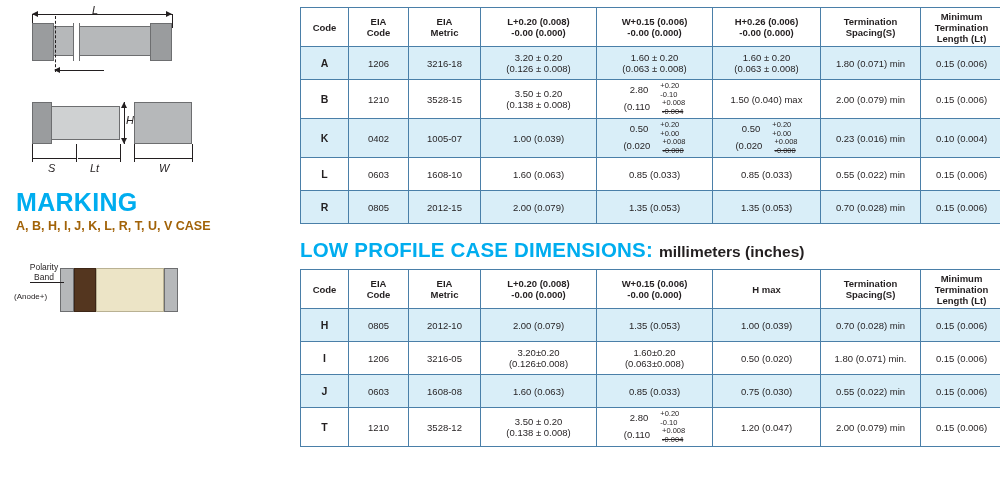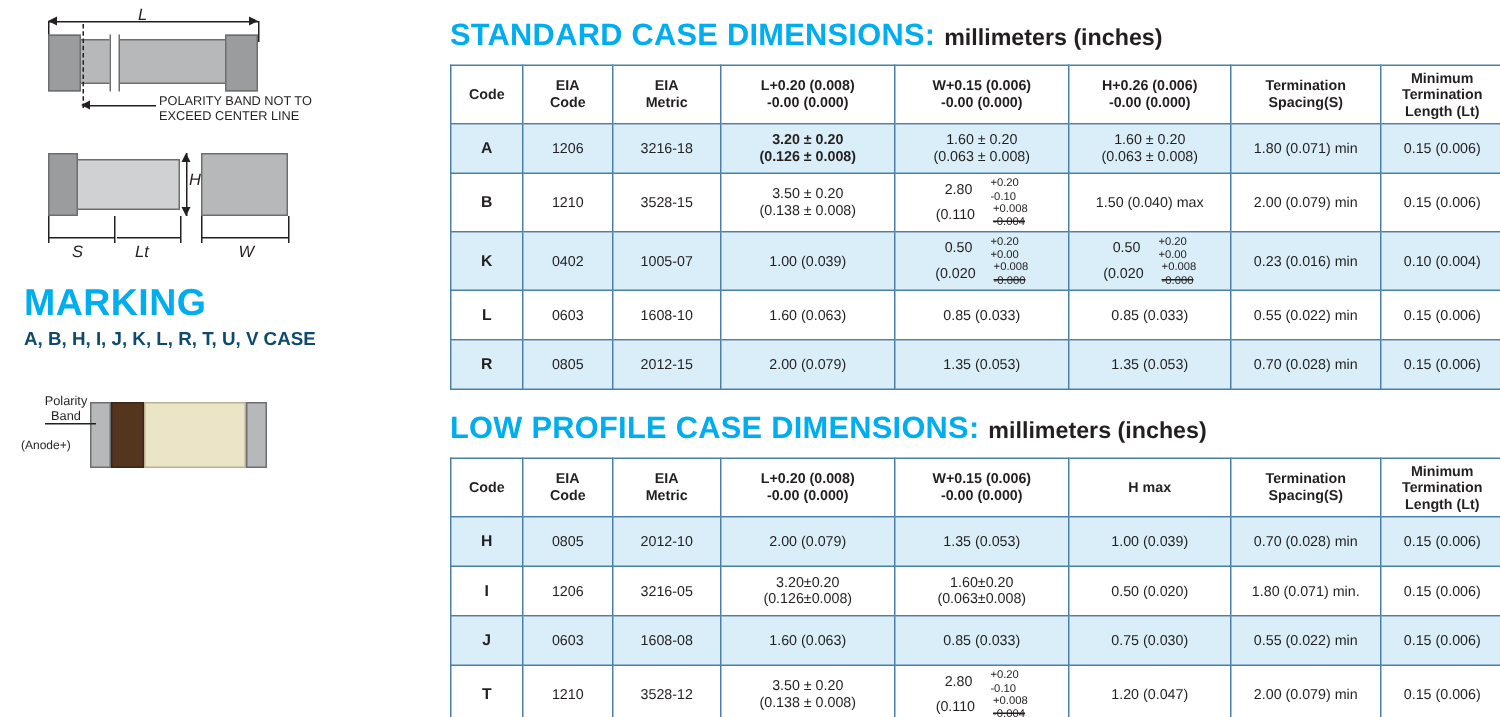--- a/index.html
+++ b/index.html
@@ -230,21 +230,21 @@
     color: #00adef;
     letter-spacing: 0.3px;
   }
   .marking-cases {
     position: absolute;
     left: 16px;
     top: 218px;
     width: 260px;
     font-size: 12.5px;
     font-weight: bold;
-    color: #0c4a6e;
+    color: #a16207;
     line-height: 16px;
   }
   .marking-chip {
     position: absolute;
     left: 60px;
     top: 268px;
     width: 120px;
     height: 44px;
   }
   .marking-chip .mc-left {
@@ -374,21 +374,20 @@
       <div class="tick-r"></div>
 
       <div class="chip-side">
         <div class="end-cap left"></div>
         <div class="band"></div>
         <div class="end-cap right"></div>
       </div>
       <div class="center-dash"></div>
       <div class="pol-leader"></div>
       <div class="pol-leader-arrow"></div>
-      <div class="pol-text">POLARITY BAND NOT TO EXCEED CENTER LINE</div>
     </div>
 
     <div class="drawing-bottom">
       <div class="pad-body"></div>
       <div class="pad-left-cap"></div>
       <div class="pad-right"></div>
       <div class="hline"></div>
       <div class="dim-H-arrow-up"></div>
       <div class="dim-H-arrow-dn"></div>
       <div class="dim-H-label">H</div>
@@ -418,24 +417,20 @@
       <div class="mc-right"></div>
     </div>
     <div class="pol-band-leader"></div>
     <div class="pol-band-label" style="white-space:pre-line;">Polarity
 Band</div>
     <div class="pol-band-anode">(Anode+)</div>
   </div>
 
   <div class="right-col">
 
-    <div class="sec-title" style="margin-top:12px;">
-      <span>STANDARD CASE DIMENSIONS:</span>
-      <span class="sub">millimeters (inches)</span>
-    </div>
 
     <div class="tbl-wrap">
       <table class="dims">
         <colgroup>
           <col style="width:48px">
             <col style="width:60px">
             <col style="width:72px">
           <col style="width:116px">
             <col style="width:116px">
             <col style="width:108px">
@@ -461,21 +456,21 @@
 Termination
 Length (Lt)</th>
           </tr>
         </thead>
         <tbody>
 
           <tr class="shade">
             <td class="codecell">A</td>
             <td>1206</td>
             <td>3216-18</td>
-            <td style="white-space:pre-line;font-weight:bold;">3.20 ± 0.20
+            <td style="white-space:pre-line;">3.20 ± 0.20
 (0.126 ± 0.008)</td>
             <td style="white-space:pre-line;">1.60 ± 0.20
 (0.063 ± 0.008)</td>
             <td style="white-space:pre-line;">1.60 ± 0.20
 (0.063 ± 0.008)</td>
             <td>1.80 (0.071) min</td>
             <td>0.15 (0.006)</td>
           </tr>
 
           <tr>

